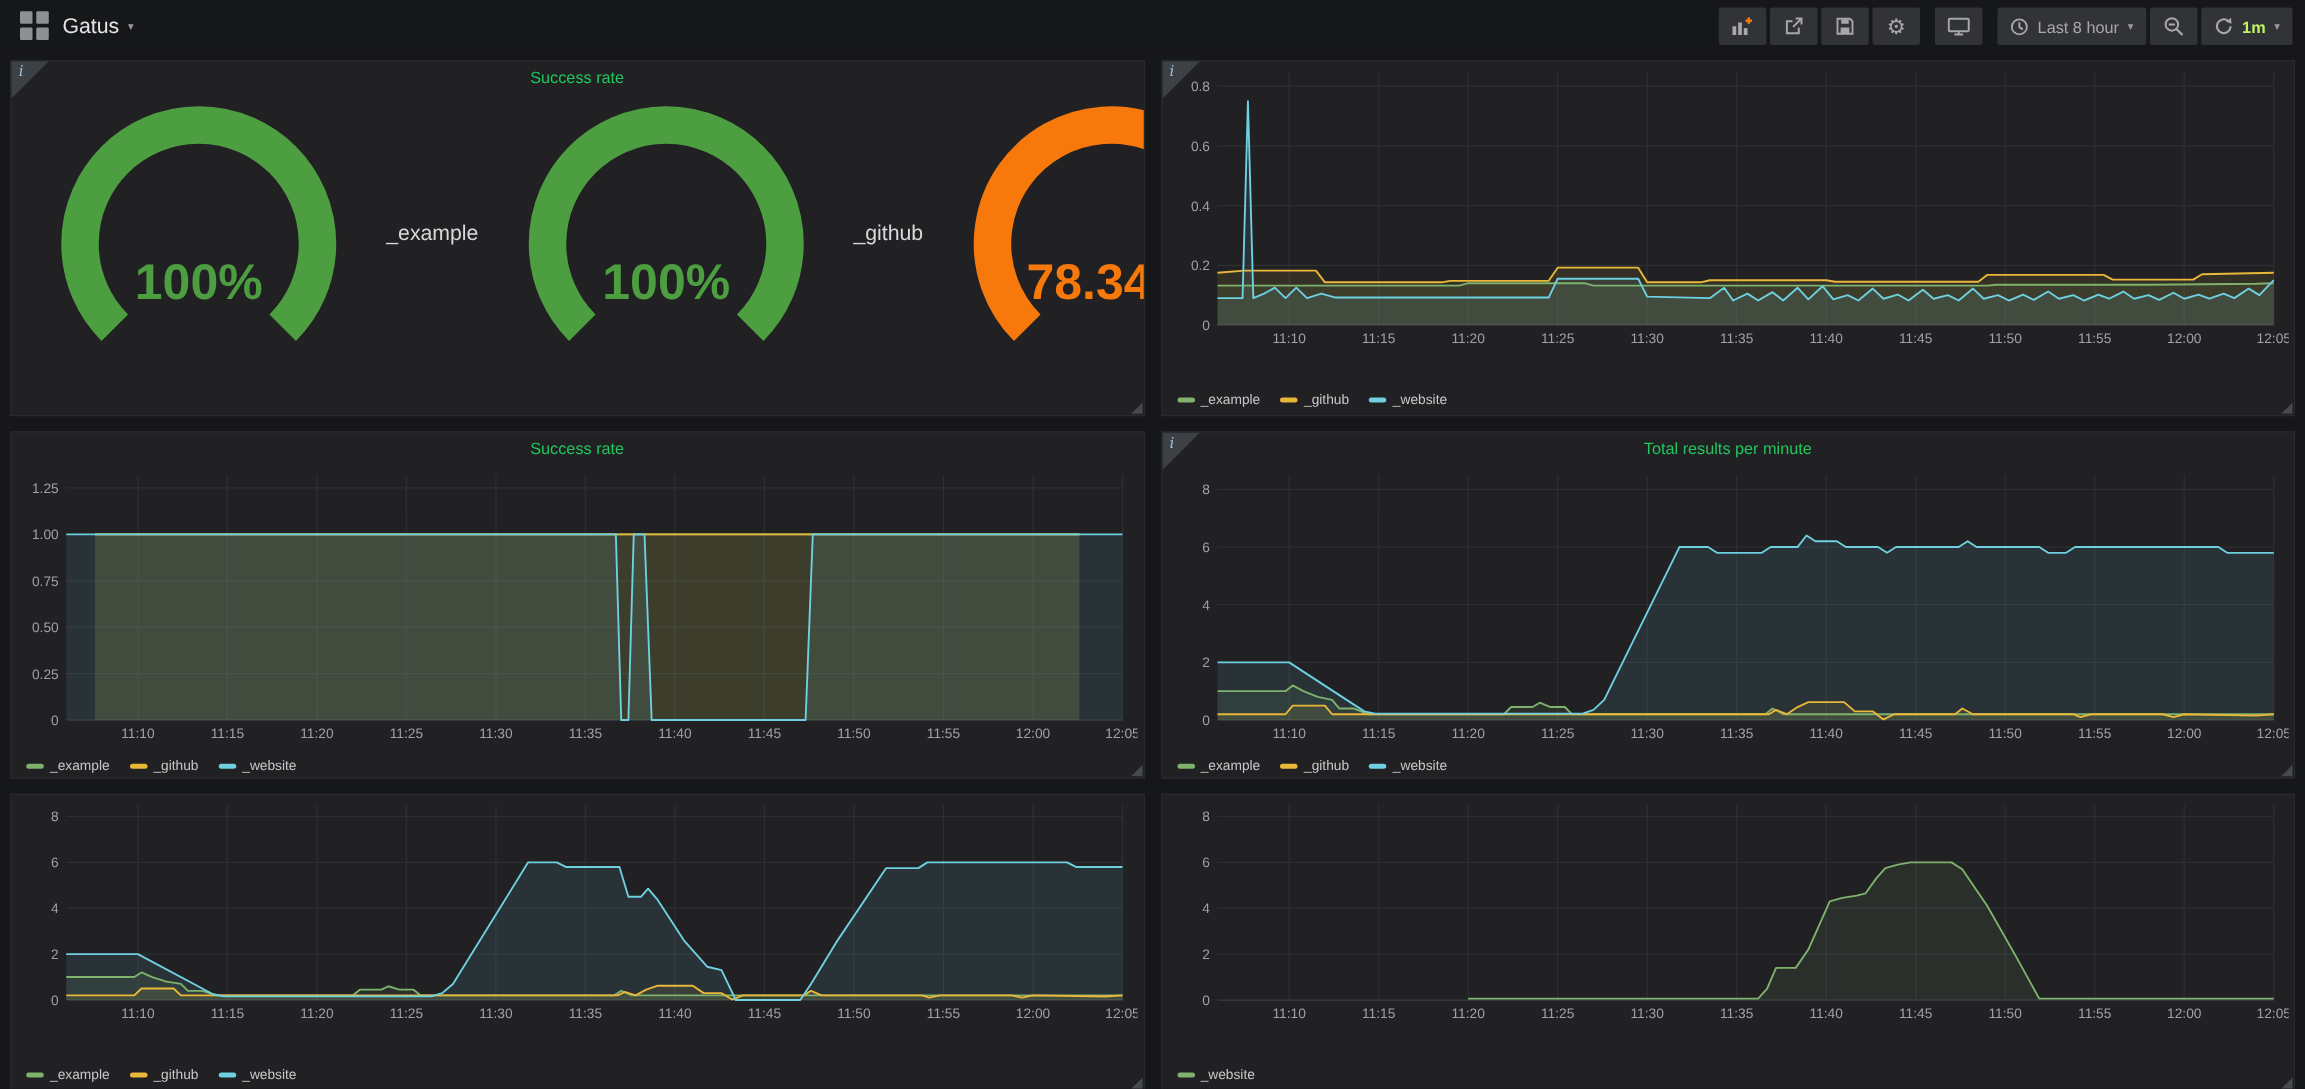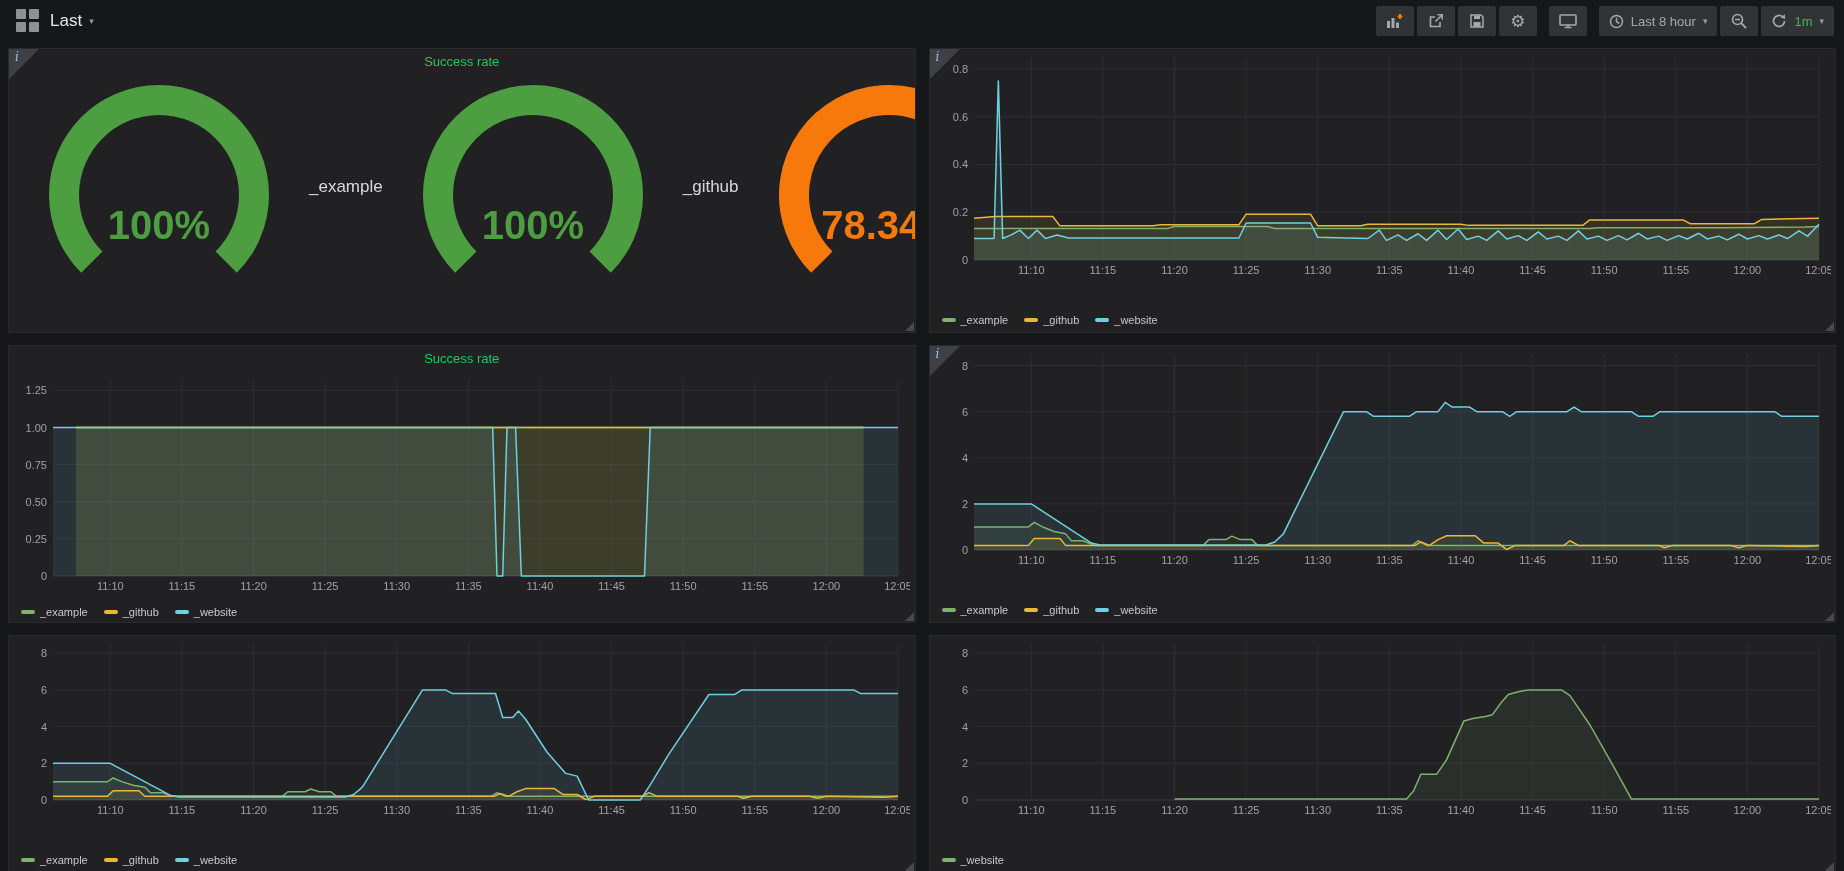--- a/index.html
+++ b/index.html
@@ -10,21 +10,21 @@
   .logo{width:24px;height:24px;display:grid;grid-template-columns:10px 10px;grid-template-rows:10px 10px;gap:3px;margin:0 10px 0 6px}
   .logo span{background:#8e9094;border-radius:1px}
   .dash-title{font-size:17px;color:#e4e5e6;margin-right:7px;cursor:pointer}
   .caret{color:#9a9b9e;font-size:9px;cursor:pointer}
   .nav-right{margin-left:auto;display:flex;align-items:center;gap:12px}
   .btn-group{display:flex;gap:3px}
   .nav-btn{height:30px;min-width:38px;padding:0 10px;background:#323336;border-radius:2px;
            display:flex;align-items:center;justify-content:center;gap:7px;
            color:#a7a8ab;font-size:13px;cursor:pointer;box-sizing:border-box}
   .nav-btn svg{display:block}
-  .orange{color:#22c55e;font-weight:400}
+  .orange{color:#bef264;font-weight:700}
   .gear-glyph{font-size:17px;line-height:1;color:#a7a8ab}
   
   .dash{display:grid;grid-template-columns:1fr 1fr;grid-template-rows:285px 278px 238px;
         gap:12px 13px;padding:6px 8px}
   .panel{position:relative;background:#212124;border:1px solid #2a2a2d;
          display:flex;flex-direction:column;overflow:hidden;box-sizing:border-box}
   .panel-title{height:26px;line-height:26px;text-align:center;font-size:13px;font-weight:500;
                color:#22c55e;flex:none;cursor:pointer}
   .info-corner{position:absolute;top:0;left:0;width:0;height:0;
                border-top:30px solid #3d4045;border-right:30px solid transparent}
@@ -45,21 +45,21 @@
 </head>
 <body>
 
 <div class="navbar">
   <div class="logo">
     <span></span>
       <span></span>
       <span></span>
       <span></span>
   </div>
-  <span class="dash-title">Last</span>
+  <span class="dash-title">Gatus</span>
   <span class="caret">▾</span>
 
   <div class="nav-right">
     <div class="btn-group">
       <div class="nav-btn">
         <svg width="18" height="16" viewBox="0 0 18 16">
           <rect x="1" y="8" width="3" height="7" fill="#a7a8ab"></rect>
           <rect x="5.5" y="5" width="3" height="10" fill="#a7a8ab"></rect>
           <rect x="10" y="9.5" width="3" height="5.5" fill="#a7a8ab"></rect>
           <path d="M14.5 3.5h5 M17 1v5" transform="translate(-3 0)" stroke="#f8790b" stroke-width="2" fill="none"></path>
@@ -277,20 +277,21 @@
           <span class="legend-dash" style="background: rgb(110, 208, 224);"></span>
           <span>_website</span>
         </span>
       </div>
     <div class="resize-corner"></div>
   </div>
 
   <div class="panel">
     <div class="info-corner"></div>
     <span class="info-i">i</span>
+    <div class="panel-title">Total results per minute</div>
     <div class="chart-wrap">
       <svg width="899" height="224">
           <line x1="99.28813559322035" y1="8" x2="99.28813559322035" y2="204" stroke="#2c2f33" stroke-width="1"></line>
           <text x="99.28813559322035" y="218" fill="#a0a1a4" font-size="11" text-anchor="middle">11:10</text>
           <line x1="170.89830508474577" y1="8" x2="170.89830508474577" y2="204" stroke="#2c2f33" stroke-width="1"></line>
           <text x="170.89830508474577" y="218" fill="#a0a1a4" font-size="11" text-anchor="middle">11:15</text>
           <line x1="242.5084745762712" y1="8" x2="242.5084745762712" y2="204" stroke="#2c2f33" stroke-width="1"></line>
           <text x="242.5084745762712" y="218" fill="#a0a1a4" font-size="11" text-anchor="middle">11:20</text>
           <line x1="314.1186440677966" y1="8" x2="314.1186440677966" y2="204" stroke="#2c2f33" stroke-width="1"></line>
           <text x="314.1186440677966" y="218" fill="#a0a1a4" font-size="11" text-anchor="middle">11:25</text>

